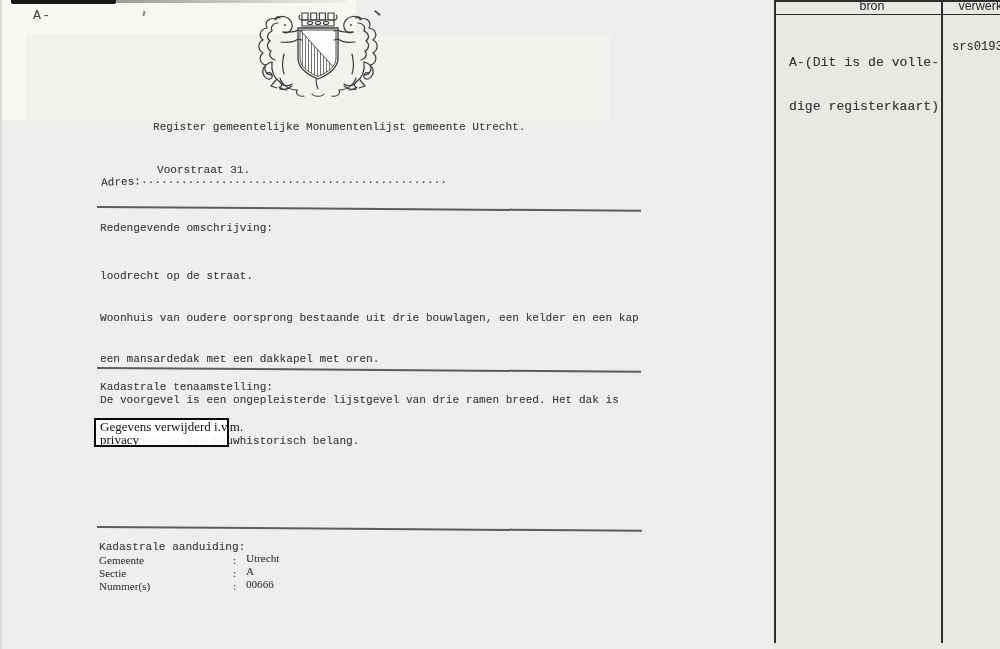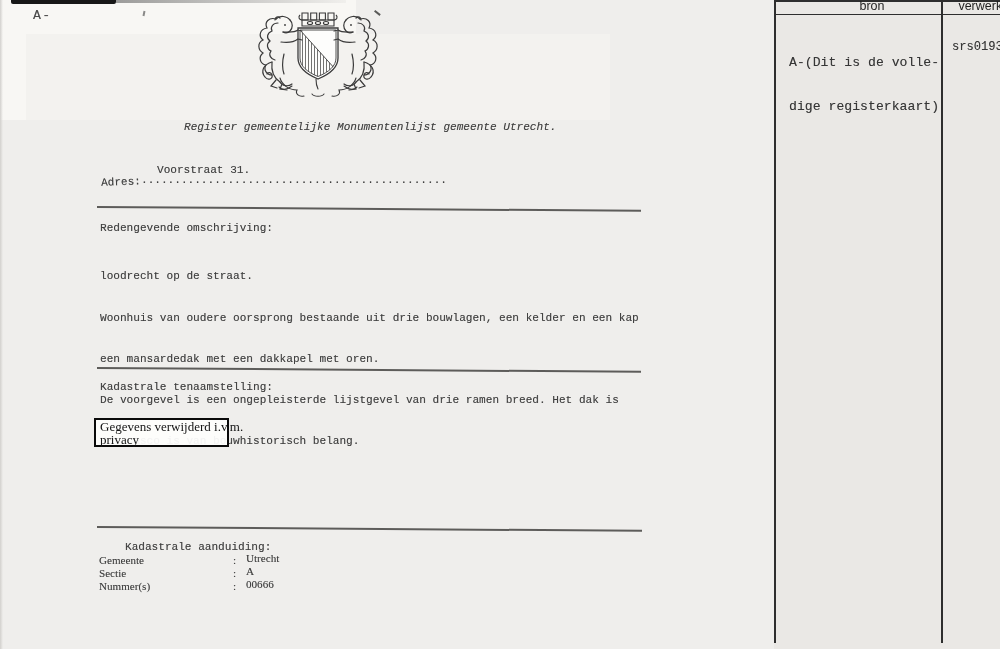--- a/index.html
+++ b/index.html
@@ -18,36 +18,36 @@
   .left-edge{left:0;top:0;width:3px;height:649px;
              background:linear-gradient(to right,#d2d0cd,rgba(210,208,205,0));}
   .smear-dark{left:11px;top:0;width:105px;height:4px;background:#171717;border-radius:0 0 2px 2px;}
   .smear-fade{left:116px;top:0;width:230px;height:3px;
               background:linear-gradient(to right,rgba(80,80,80,.55),rgba(150,150,150,.08));}
   
   .tw{font-family:"Liberation Mono",monospace;font-size:11px;color:var(--ink);
       white-space:pre;letter-spacing:.05px;
       text-shadow:.2px .2px .4px rgba(70,70,70,.45);}
   .corner-mark{left:33px;top:8px;font-size:13px;letter-spacing:1.5px;color:#4c4c4c;}
-  .title{left:184px;top:121px;font-style:italic;}
+  .title{left:153px;top:121px;}
   .adres-label{left:101px;top:176px;transform:rotate(-2.2deg);}
   .adres-dots{left:141px;top:174px;letter-spacing:.05px;}
   .adres-value{left:157px;top:164px;}
   .rule{height:1.6px;background:var(--rule);transform-origin:left center;transform:rotate(.4deg);}
   .rule1{left:97px;top:206px;width:544px;}
   .rule2{left:97px;top:367px;width:544px;}
   .rule3{left:97px;top:526px;width:545px;}
   .red-label{left:100px;top:222px;}
   .red-body{left:100px;top:243px;line-height:13.7px;}
   .tenaam-label{left:100px;top:381px;}
   .privacy-box{left:94px;top:418px;width:124px;height:24px;border:2px solid var(--redact);
                background:rgba(253,253,252,.95);padding:1px 3px 0 4px;
                font-family:"Liberation Serif",serif;font-size:13px;line-height:12.5px;
                color:#141414;white-space:nowrap;overflow:visible;}
-  .aand-label{left:99px;top:541px;margin-left:26px;}
+  .aand-label{left:99px;top:541px;}
   .aand-row{left:99px;height:13px;font-family:Liberation Serif, serif;}
   .aand-row .lbl{position:absolute;left:0;top:0;}
   .aand-row .sep{position:absolute;left:134px;top:0;}
   .aand-row .val{position:absolute;left:147px;top:-2.5px;}
   
   .vline{top:0;width:1.6px;height:643px;background:var(--tableline);}
   .vline1{left:774px;} .vline2{left:941px;}
   .sb-topline{left:774px;top:0;width:226px;height:1.7px;background:var(--tableline);}
   .sb-headline{left:774px;top:13.5px;width:226px;height:1.5px;background:var(--tableline);}
   .sb-h{top:0;font-size:12.5px;color:var(--headerink);text-align:center;line-height:13px;}

